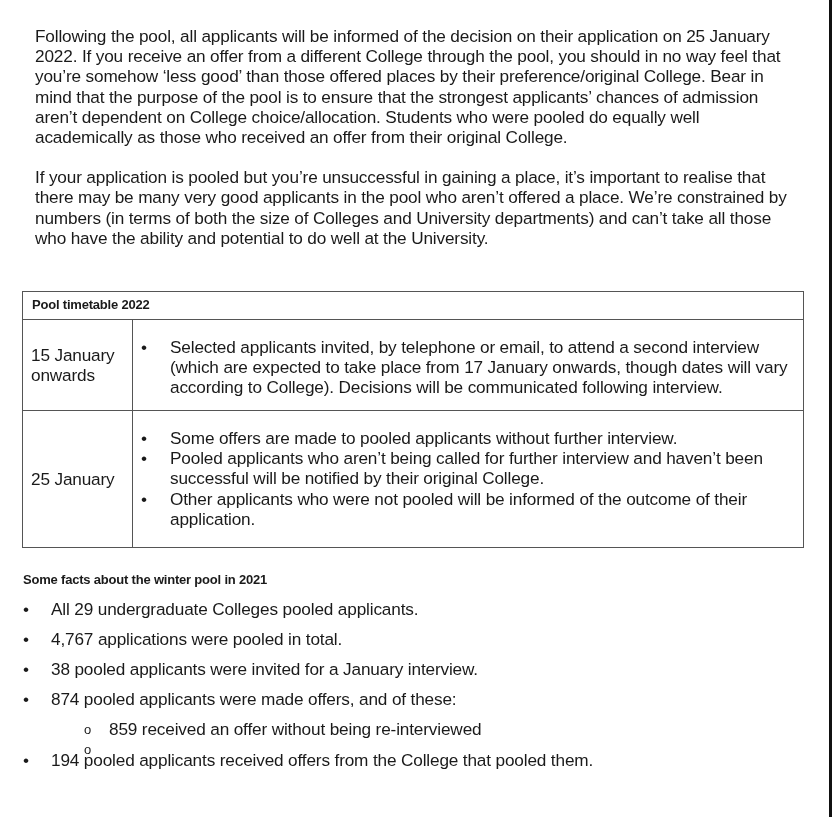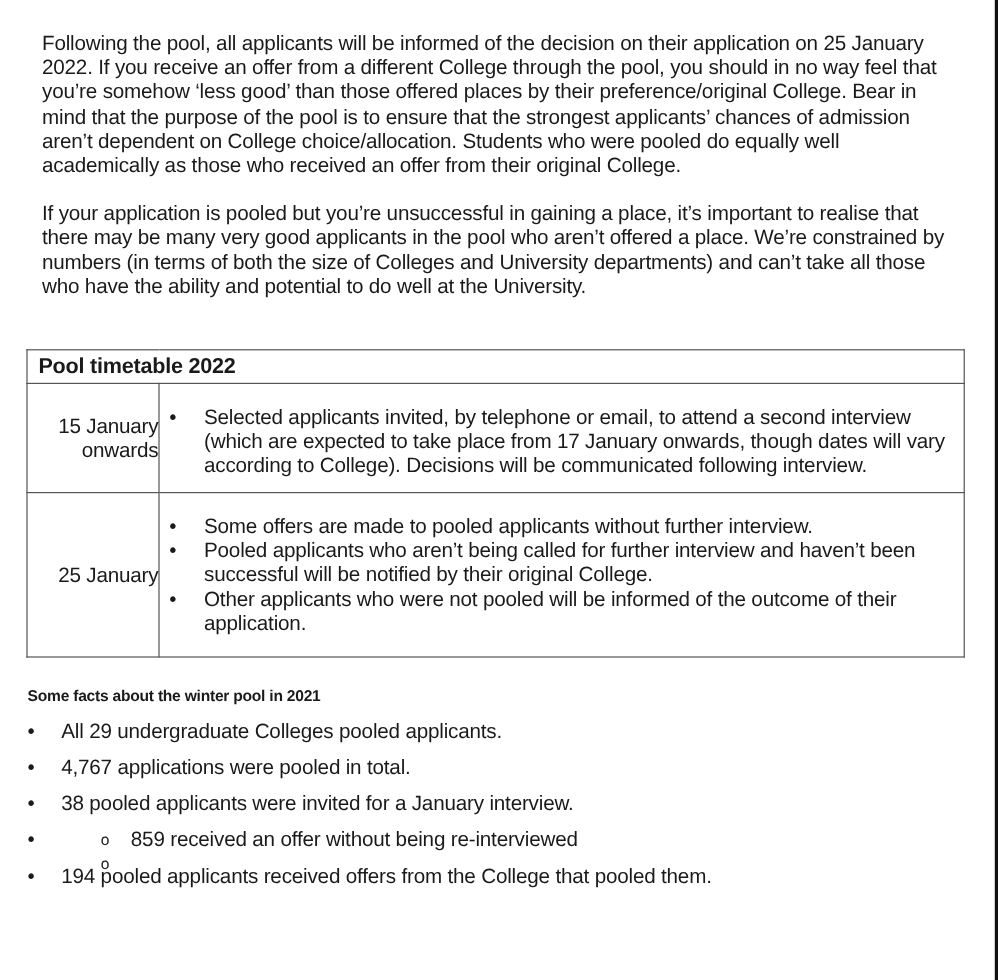--- a/index.html
+++ b/index.html
@@ -55,30 +55,29 @@
       line-height: 20.2px;
       letter-spacing: -0.15px;
     }
     table.timetable td, table.timetable th {
       border: 1.3px solid #555;
       padding: 0;
     }
     table.timetable th {
       text-align: left;
       font-weight: bold;
-      font-size: 18px;
+      font-size: 13px;
       height: 27px;
       padding-left: 9px;
       letter-spacing: -0.2px;
     }
     td.date-cell {
       width: 101px;
       padding-left: 8px !important;
       vertical-align: middle;
-      text-align: right;
     }
     td.desc-cell {
       padding: 0 8px 0 0 !important;
       vertical-align: top;
     }
     tr.row1 td { height: 90px; }
     tr.row2 td { height: 136px; }
     ul.tt-list {
       list-style: none;
       margin: 0;
@@ -202,20 +201,21 @@
     <li>
       <span class="bullet">•</span>
       <span>4,767 applications were pooled in total.</span>
     </li>
     <li>
       <span class="bullet">•</span>
       <span>38 pooled applicants were invited for a January interview.</span>
     </li>
     <li>
       <span class="bullet">•</span>
+      <span>874 pooled applicants were made offers, and of these:</span>
       <ul class="sub-list">
         <li>
           <span class="sub-bullet">o</span>
           <span>859 received an offer without being re-interviewed</span>
         </li>
         <li>
           <span class="sub-bullet">o</span>
         </li>
       </ul>
     </li>

